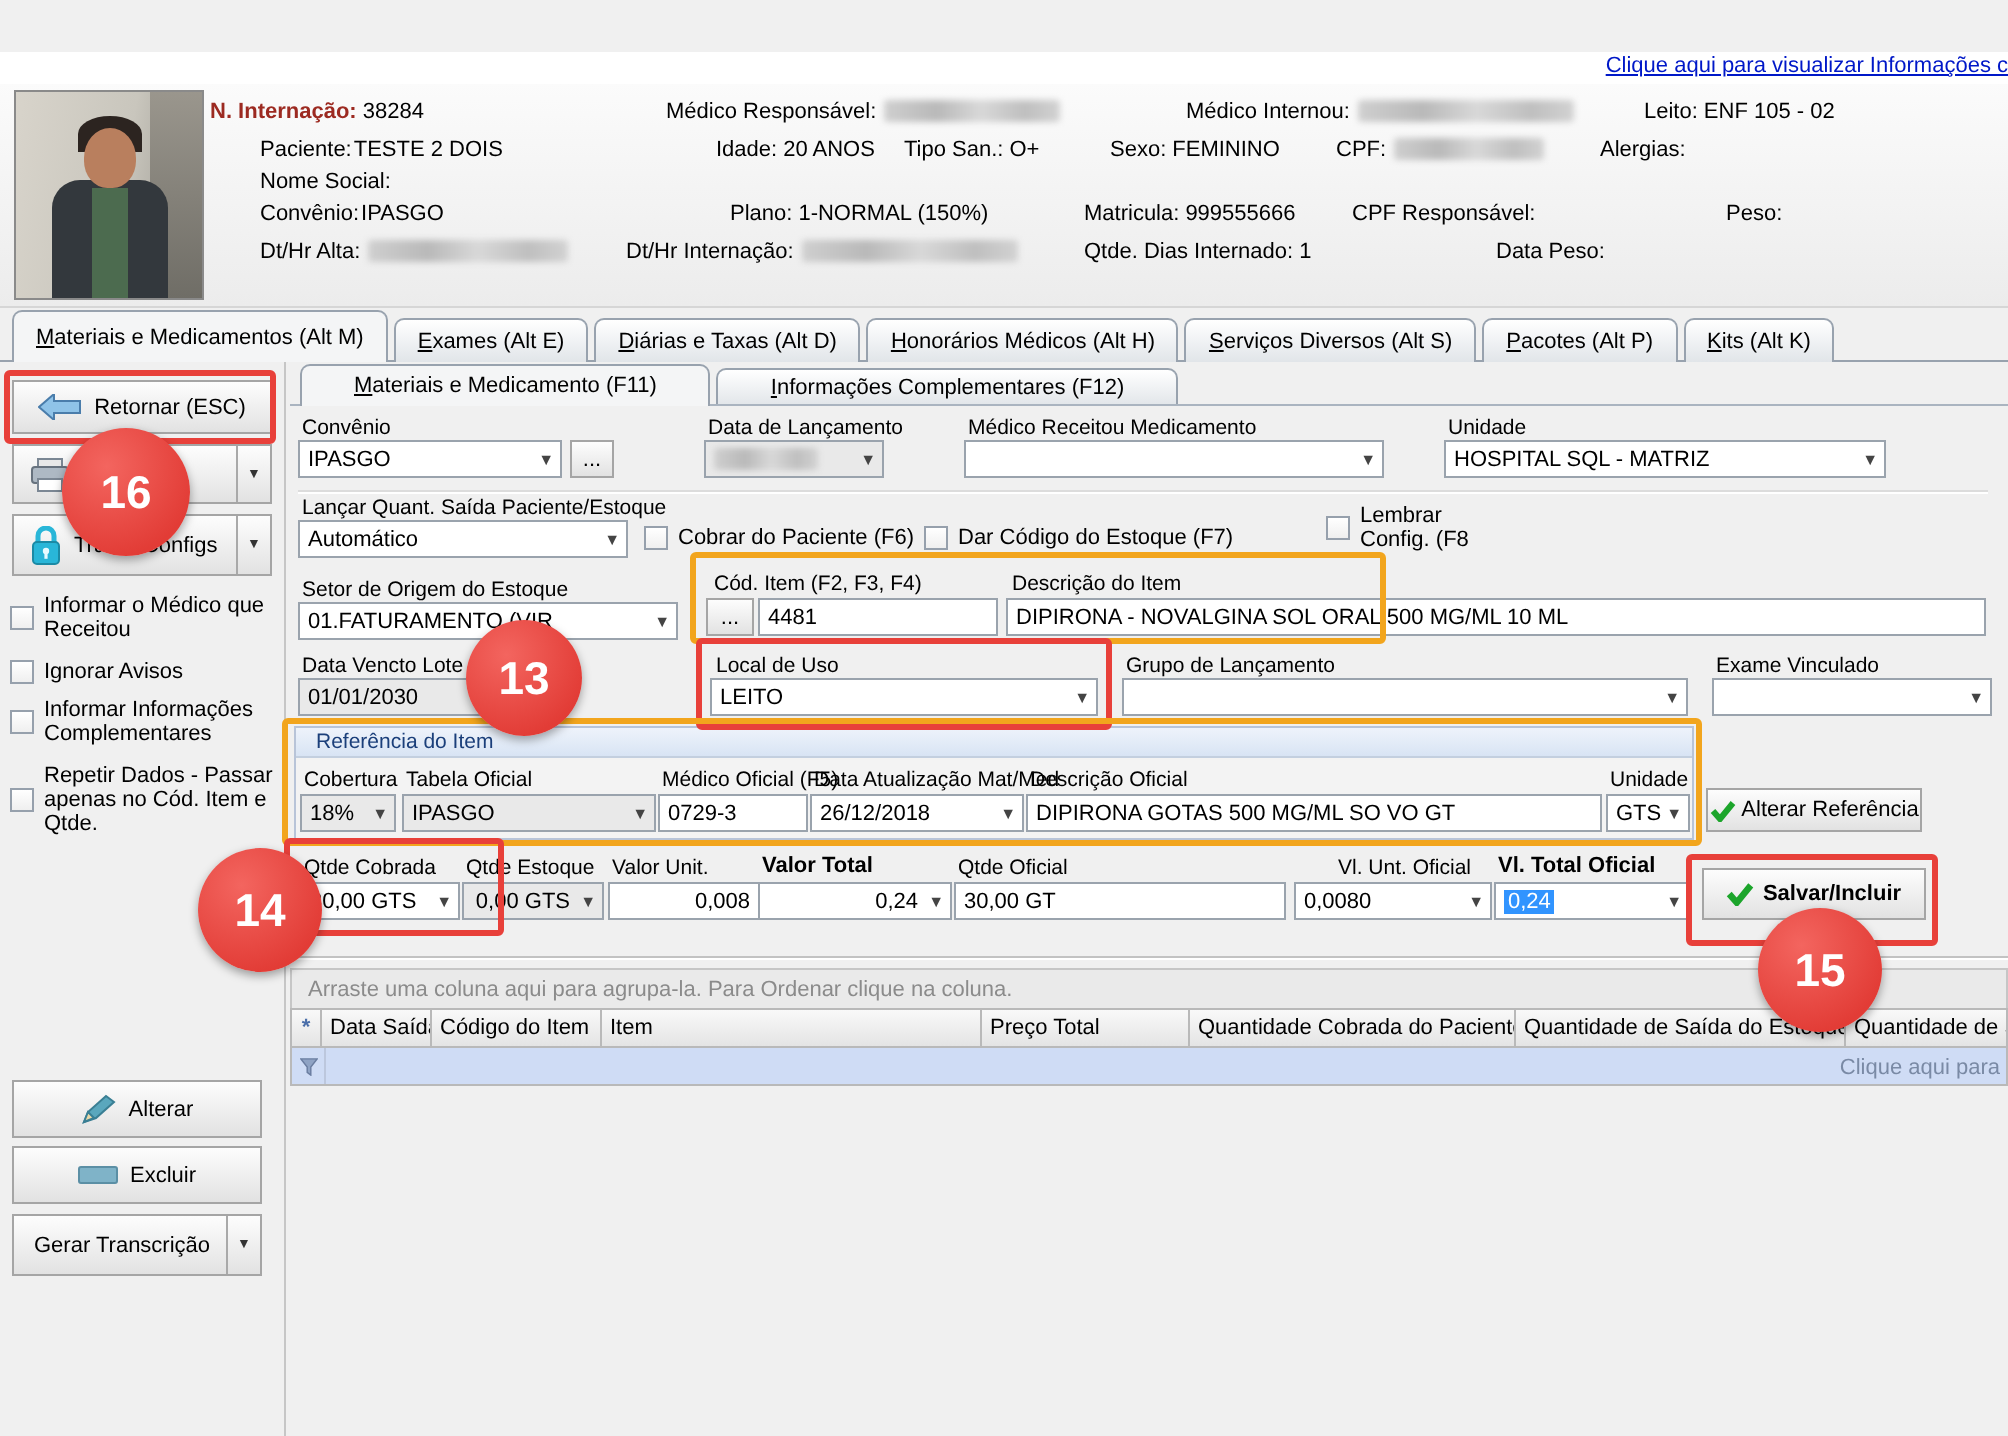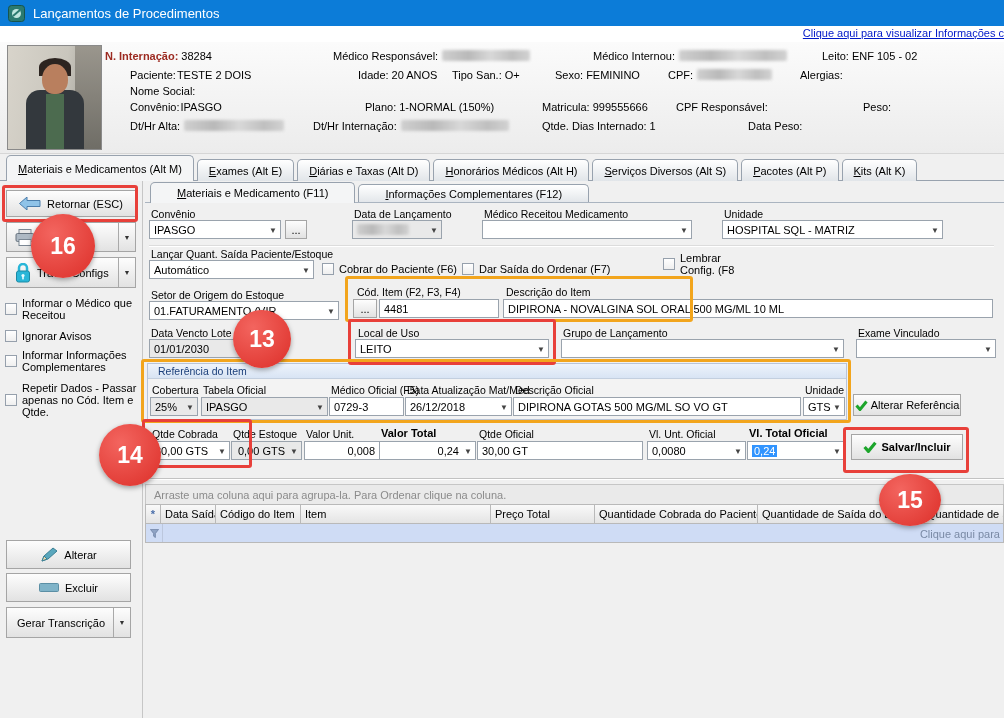--- a/index.html
+++ b/index.html
@@ -73,28 +73,20 @@
   
   .ann{position:absolute;border:3px solid #e8403a;border-radius:3px;pointer-events:none;z-index:55;box-sizing:border-box;}
   .ann.orange{border-color:#f2a51d;}
   .badge{position:absolute;border-radius:50%;background:radial-gradient(circle at 35% 30%,#f3655f,#e23c36 75%);color:#fff;display:flex;align-items:center;justify-content:center;font-size:23px;font-weight:bold;z-index:60;box-shadow:0 2px 5px rgba(0,0,0,.35);pointer-events:none;}
 </style>
 </head>
 <body>
 
 <div class="window">
 
-  <div class="abs titlebar">
-    <svg width="17" height="17" viewBox="0 0 17 17">
-        <rect x="0.5" y="0.5" width="16" height="16" rx="3" fill="#2a7a70" stroke="#17544c"></rect>
-        <circle cx="8.5" cy="8.5" r="4.5" fill="#bfe6df"></circle>
-        <path d="M5 11 L12 5" stroke="#2a7a70" stroke-width="2"></path>
-      </svg>
-    <span class="ttl">Lançamentos de Procedimentos</span>
-  </div>
 
   <div class="abs linkbar"></div>
   <a class="toplink" href="#">Clique aqui para visualizar Informações c</a>
 
   <div class="abs phead"></div>
   <div class="abs photo">
     <div class="shelf"></div>
     <div class="body"></div>
     <div class="vest"></div>
     <div class="hair"></div>
@@ -254,21 +246,21 @@
   <div class="fld combo" style="left:149px;top:260px;width:165px">
       <span>Automático</span>
       <span class="arr">▼</span>
     </div>
   <label class="chk" style="left:322px;top:263px">
       <span class="cb"></span>
       <span class="txt">Cobrar do Paciente (F6)</span>
     </label>
   <label class="chk" style="left:462px;top:263px">
       <span class="cb"></span>
-      <span class="txt">Dar Saída do Ordenar (F7)</span>
+      <span class="txt">Dar Código do Estoque (F7)</span>
     </label>
   <label class="chk" style="left:663px;top:252px;width:92px">
       <span class="cb"></span>
       <span class="txt"><span>Lembrar</span><br><span>Config. (F8</span></span>
     </label>
 
   <span class="lbl" style="left:151px;top:289px">Setor de Origem do Estoque</span>
   <div class="fld combo" style="left:149px;top:301px;width:190px">
       <span>01.FATURAMENTO (VIR</span>
       <span class="arr">▼</span>
@@ -302,21 +294,21 @@
   <div class="fld combo" style="left:856px;top:339px;width:140px">
       <span class="arr">▼</span>
     </div>
 
   <div class="abs grp"></div>
   <div class="abs grpHead">
       <span>Referência do Item</span>
     </div>
   <span class="lbl" style="left:152px;top:384px">Cobertura</span>
   <div class="fld combo dis" style="left:150px;top:397px;width:48px">
-      <span>25%</span>
+      <span>18%</span>
       <span class="arr">▼</span>
     </div>
   <span class="lbl" style="left:203px;top:384px">Tabela Oficial</span>
   <div class="fld combo dis" style="left:201px;top:397px;width:127px">
       <span>IPASGO</span>
       <span class="arr">▼</span>
     </div>
   <span class="lbl" style="left:331px;top:384px">Médico Oficial (F5)</span>
   <div class="fld" style="left:329px;top:397px;width:75px">
       <span>0729-3</span>
@@ -358,21 +350,21 @@
     </div>
   <span class="lbl b" style="left:381px;top:427px">Valor Total</span>
   <div class="fld combo num" style="left:379px;top:441px;width:97px">
       <span>0,24</span>
       <span class="arr">▼</span>
     </div>
   <span class="lbl" style="left:479px;top:428px">Qtde Oficial</span>
   <div class="fld" style="left:477px;top:441px;width:166px">
       <span>30,00 GT</span>
     </div>
-  <span class="lbl" style="left:649px;top:428px">Vl. Unt. Oficial</span>
+  <span class="lbl" style="left:669px;top:428px">Vl. Unt. Oficial</span>
   <div class="fld combo" style="left:647px;top:441px;width:99px">
       <span>0,0080</span>
       <span class="arr">▼</span>
     </div>
   <span class="lbl b" style="left:749px;top:427px">Vl. Total Oficial</span>
   <div class="fld combo" style="left:747px;top:441px;width:98px">
       <span class="sel">0,24</span>
       <span class="arr">▼</span>
     </div>
   <div class="btn" style="left:851px;top:434px;width:112px;height:26px;gap:4px;font-weight:bold">
@@ -408,15 +400,15 @@
 
   <div class="ann" style="left:2px;top:185px;width:136px;height:37px"></div>
   <div class="badge" style="left:31px;top:214px;width:64px;height:64px">16</div>
   <div class="ann orange" style="left:345px;top:276px;width:348px;height:46px"></div>
   <div class="badge" style="left:233px;top:310px;width:58px;height:58px">13</div>
   <div class="ann" style="left:348px;top:319px;width:208px;height:46px"></div>
   <div class="ann orange" style="left:141px;top:359px;width:710px;height:64px"></div>
   <div class="ann" style="left:142px;top:419px;width:110px;height:49px"></div>
   <div class="badge" style="left:99px;top:424px;width:62px;height:62px">14</div>
   <div class="ann" style="left:843px;top:427px;width:126px;height:46px"></div>
-  <div class="badge" style="left:879px;top:474px;width:62px;height:52px">15</div>
+  <div class="badge" style="left:879px;top:454px;width:62px;height:62px">15</div>
 
 </div>
 
 </body></html>

